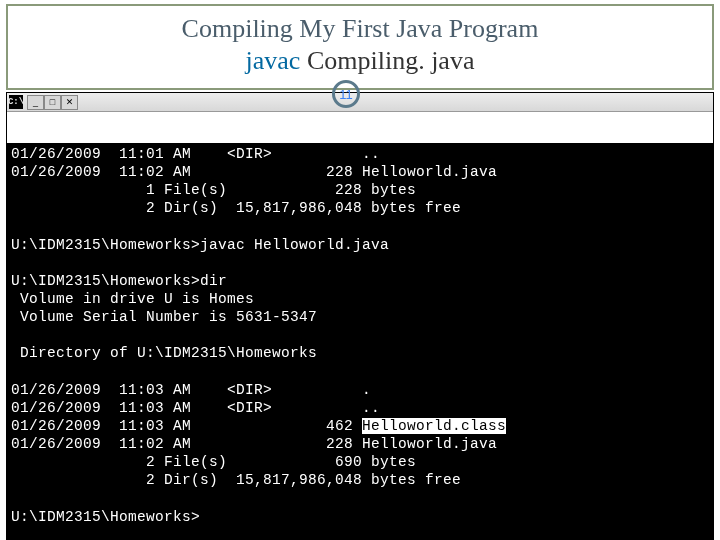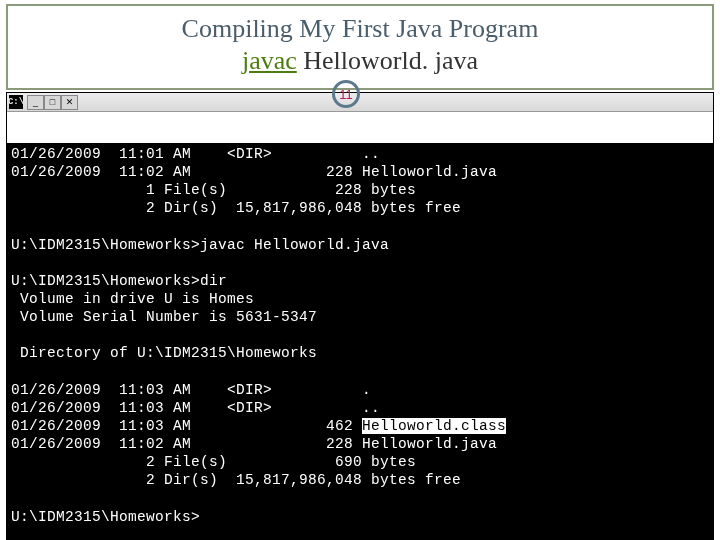--- a/index.html
+++ b/index.html
@@ -21,43 +21,42 @@
     color: #4a5d6b;
     font-weight: normal;
     margin-bottom: 2px;
   }
   .cmd-line {
     font-size: 26px;
     color: #333;
     font-weight: normal;
   }
   .cmd-line .javac {
-    color: #4d7c0f;
-    text-decoration: underline;
+    color: #0369a1;
   }
   .result-line {
     font-size: 26px;
     color: #333;
   }
   .result-line .classword {
     text-decoration: underline;
   }
   .page-circle {
     position: absolute;
     top: 80px;
     left: 332px;
     width: 28px;
     height: 28px;
     border: 3px solid #5b7a8c;
     border-radius: 50%;
     display: flex;
     align-items: center;
     justify-content: center;
     font-size: 13px;
-    color: #be185d;
+    color: #3b82f6;
     font-family: Arial, sans-serif;
   }
   .cmd-window {
     margin: 2px 6px 0 6px;
     border: 1px solid #000;
   }
   .titlebar {
     height: 19px;
     background: linear-gradient(to bottom, #ededed, #d8d8d8);
     border-bottom: 1px solid #999;
@@ -128,21 +127,21 @@
     font-size: 8px;
     cursor: pointer;
   }
   .sb-track { flex: 1; background: #e8e8e8; }
 </style>
 </head>
 <body>
 
 <div class="slide-header">
   <div class="title">Compiling My First Java Program</div>
-  <div class="cmd-line"><span class="javac">javac</span><span> Helloworld. java</span></div>
+  <div class="cmd-line"><span class="javac">javac</span><span> Compiling. java</span></div>
 </div>
 
 <div class="page-circle">11</div>
 
 <div class="cmd-window">
   <div class="titlebar">
     <div class="titlebar-icon">C:\</div>
     <div class="titlebar-btns">
       <div class="titlebar-btn">_</div>
       <div class="titlebar-btn">□</div>

